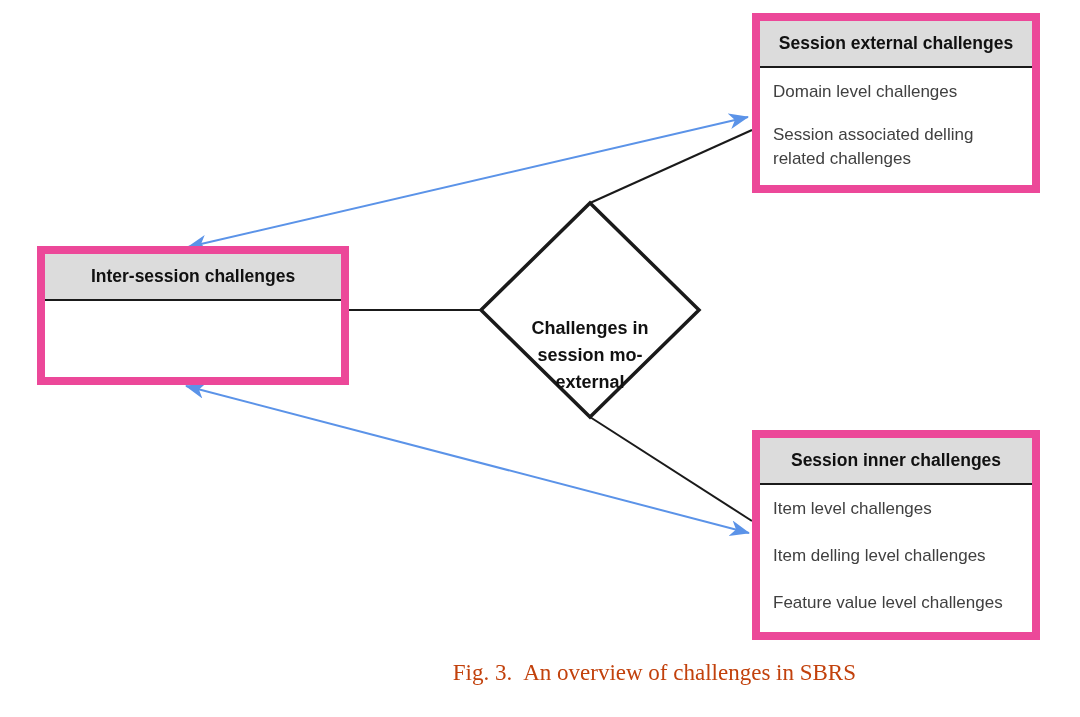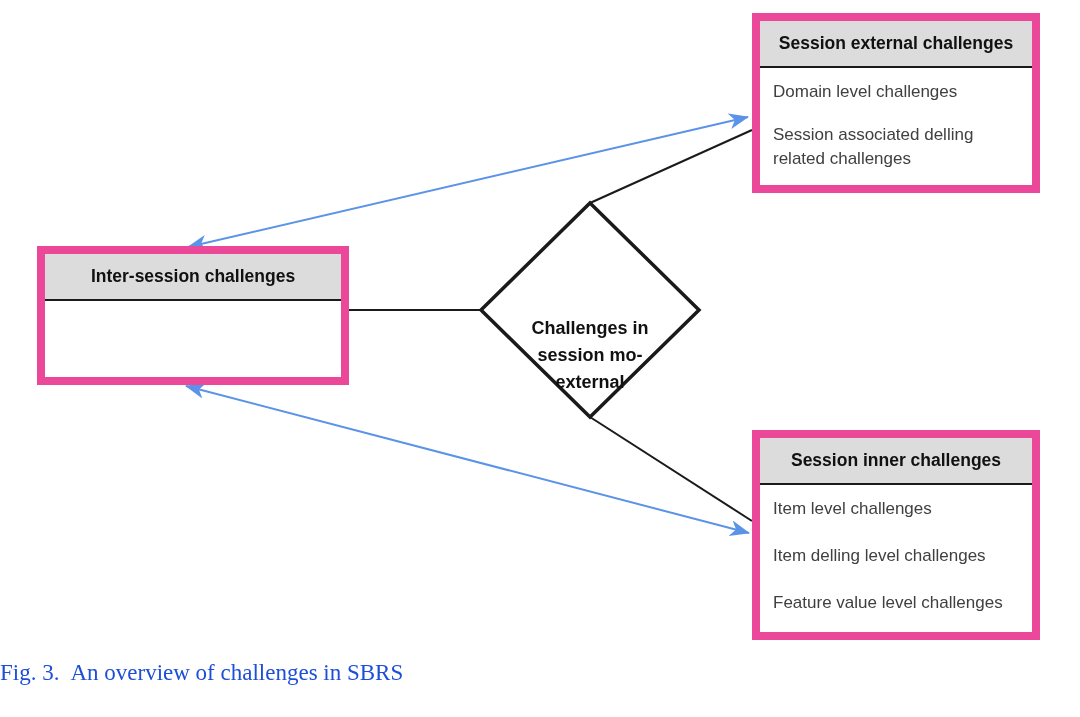--- a/index.html
+++ b/index.html
@@ -66,24 +66,24 @@
     line-height: 27px;
     color: #111111;
     z-index: 2;
     margin-top: 44px;
   }
   .figure-caption {
     position: absolute;
     left: 0;
     top: 660px;
     width: 856px;
-    text-align: left;
+    text-align: right;
     font-family: "Liberation Serif", serif;
     font-size: 23px;
-    color: #1d4ed8;
+    color: #c2410c;
     z-index: 2;
   }
   .figure-caption .caption-label { margin-right: 11px; }
 </style>
 </head>
 <body>
 
 <div class="figure-canvas">
 
   <svg class="svg-layer" viewBox="0 0 1080 717" xmlns="http://www.w3.org/2000/svg">

